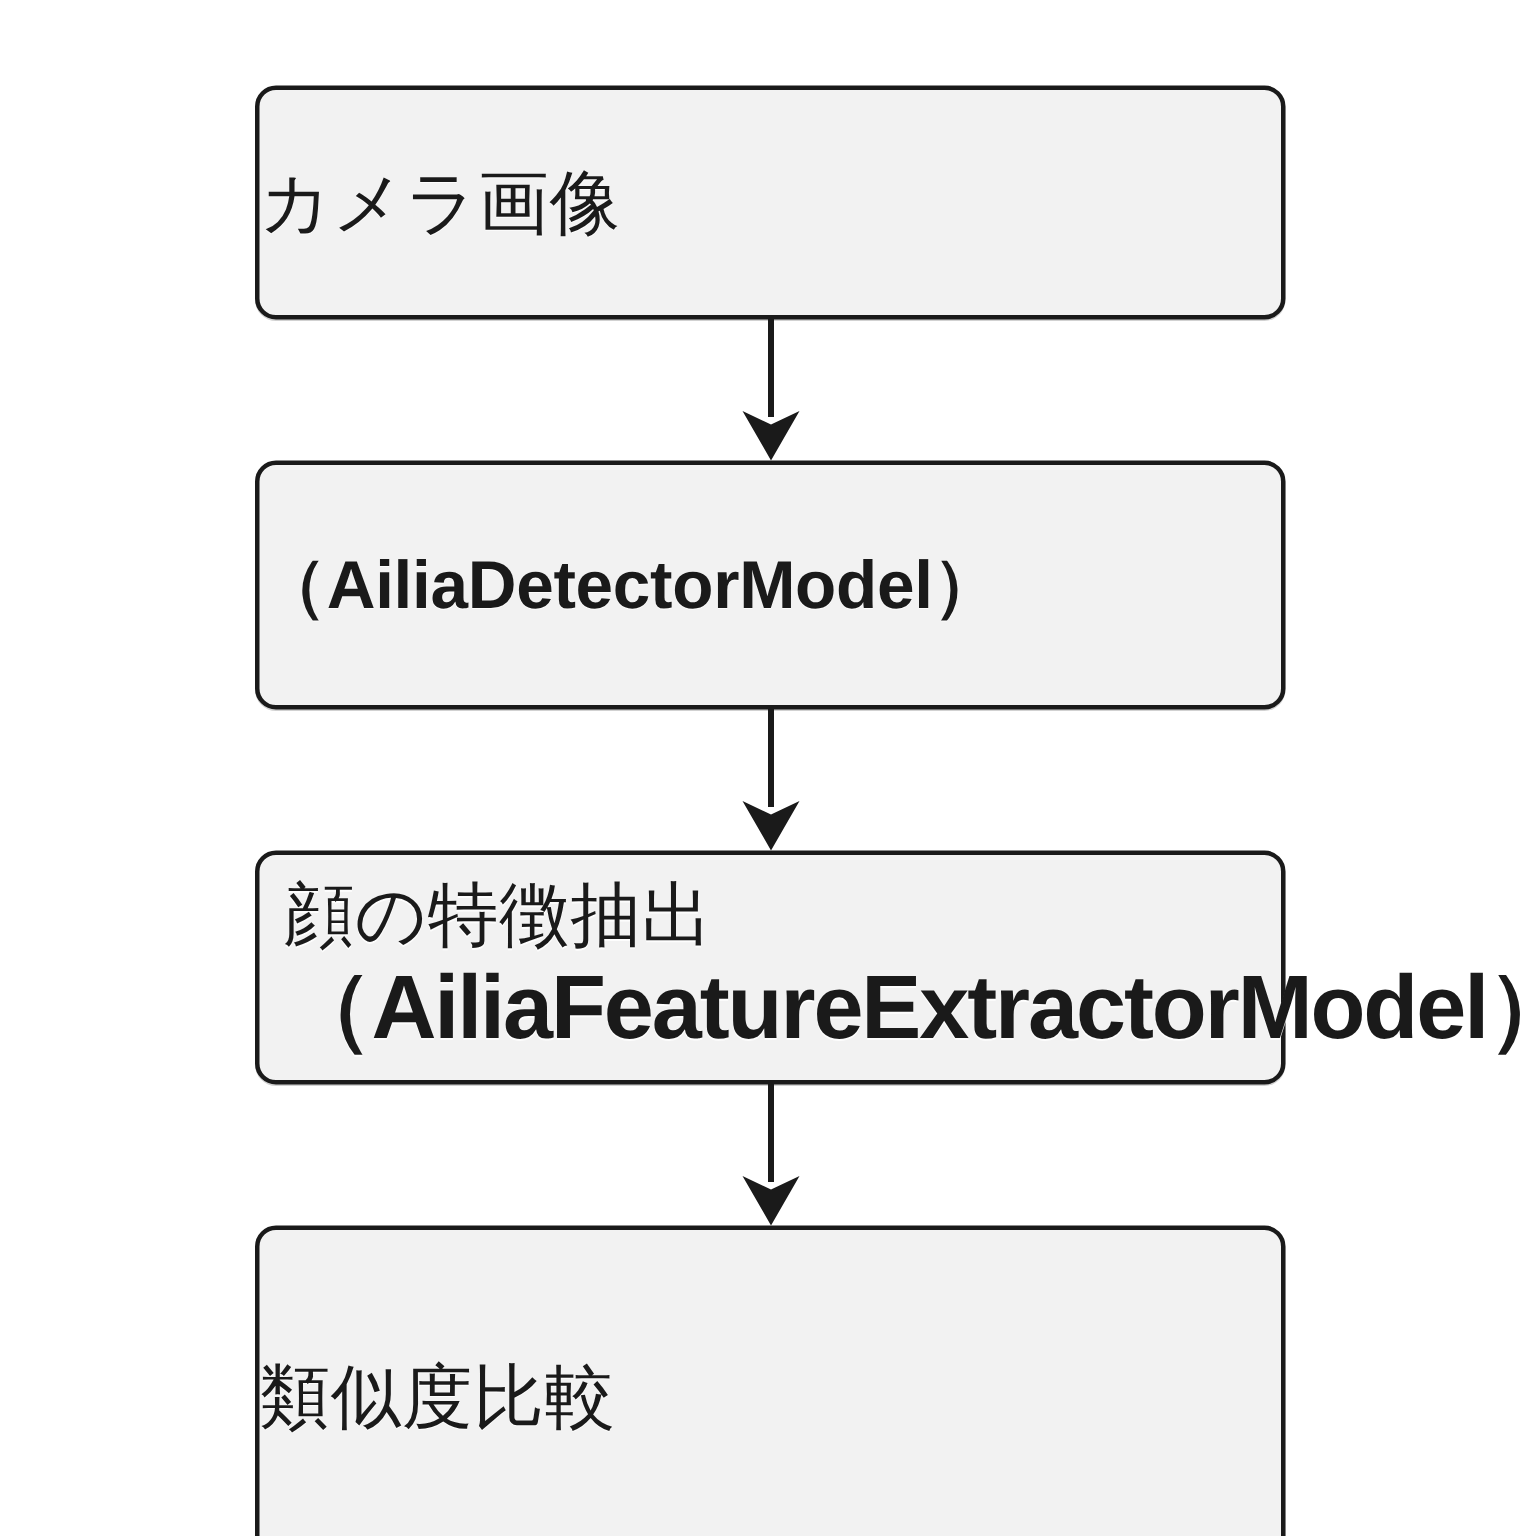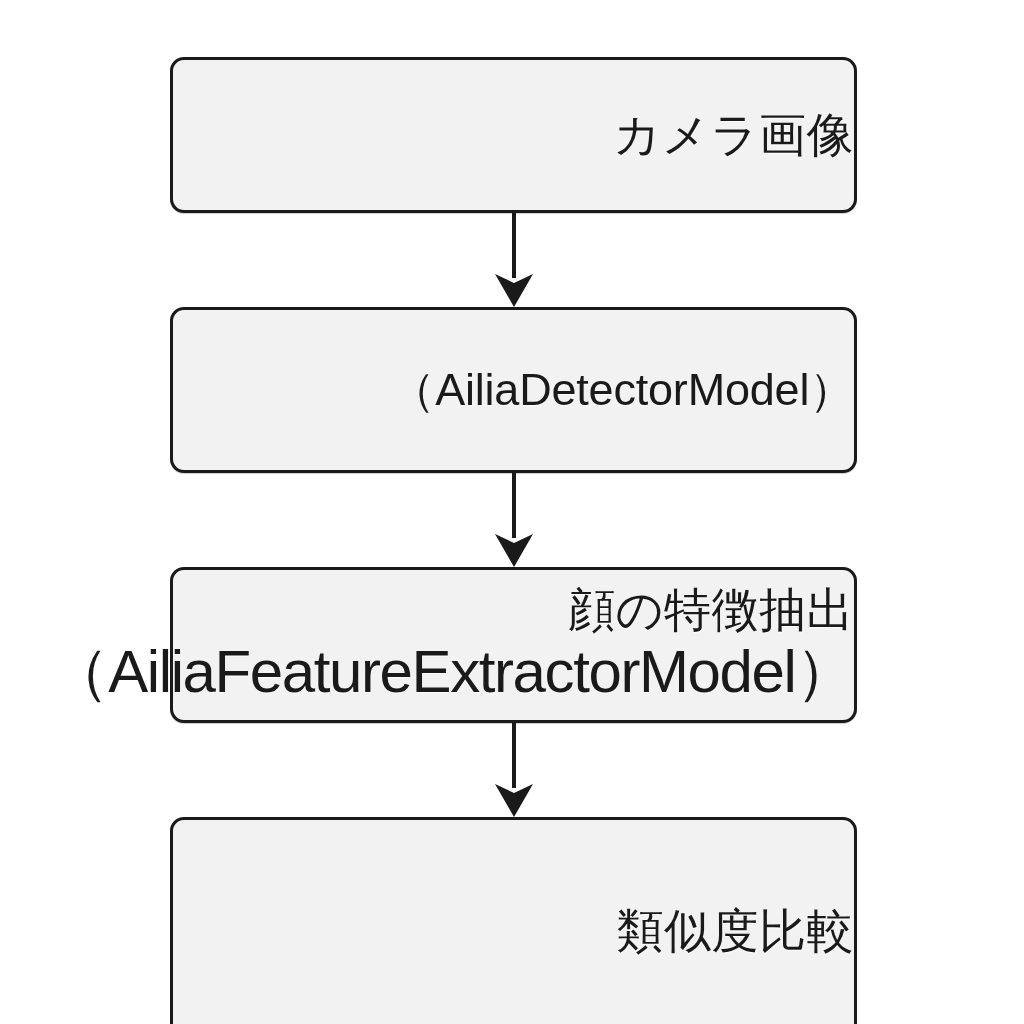--- a/index.html
+++ b/index.html
@@ -23,54 +23,54 @@
   .node {
     position: absolute;
     left: 170px;
     width: 687px;
     box-sizing: border-box;
     background: #f2f2f2;
     border: 3px solid #1a1a1a;
     border-radius: 14px;
     display: flex;
     flex-direction: column;
-    align-items: flex-end;
+    align-items: flex-start;
     justify-content: center;
     text-align: center;
     color: #1a1a1a;
     box-shadow: 0 1px 0 rgba(0,0,0,0.18);
   }
 
   .node-line {
     display: block;
     white-space: nowrap;
     line-height: 1.18;
     color: #1a1a1a;
   }
   .line-jp {
     font-size: 47px;
     font-weight: 400;
     letter-spacing: 0.5px;
     text-shadow: 0 1px 0 rgba(255,255,255,0.85);
   }
   .line-latin {
     font-size: 45px;
-    font-weight: 400;
+    font-weight: 700;
     letter-spacing: -0.2px;
     text-shadow: 0 1px 0 rgba(255,255,255,0.85);
   }
   .line-latin.tight {
     font-size: 60px;
     letter-spacing: -1.4px;
   }
 
   
   #node-0 { top: 57px;  height: 156px; }
   #node-1 { top: 307px; height: 166px; }
-  #node-2 { top: 567px; height: 156px; }
+  #node-2 { top: 567px; height: 156px; padding-left: 16px; }
   #node-3 { top: 817px; height: 227px; }
 
   .connector {
     position: absolute;
     left: 494px;
     width: 40px;
     overflow: visible;
   }
   #conn-0 { top: 212px; height: 96px; }
   #conn-1 { top: 472px; height: 96px; }

